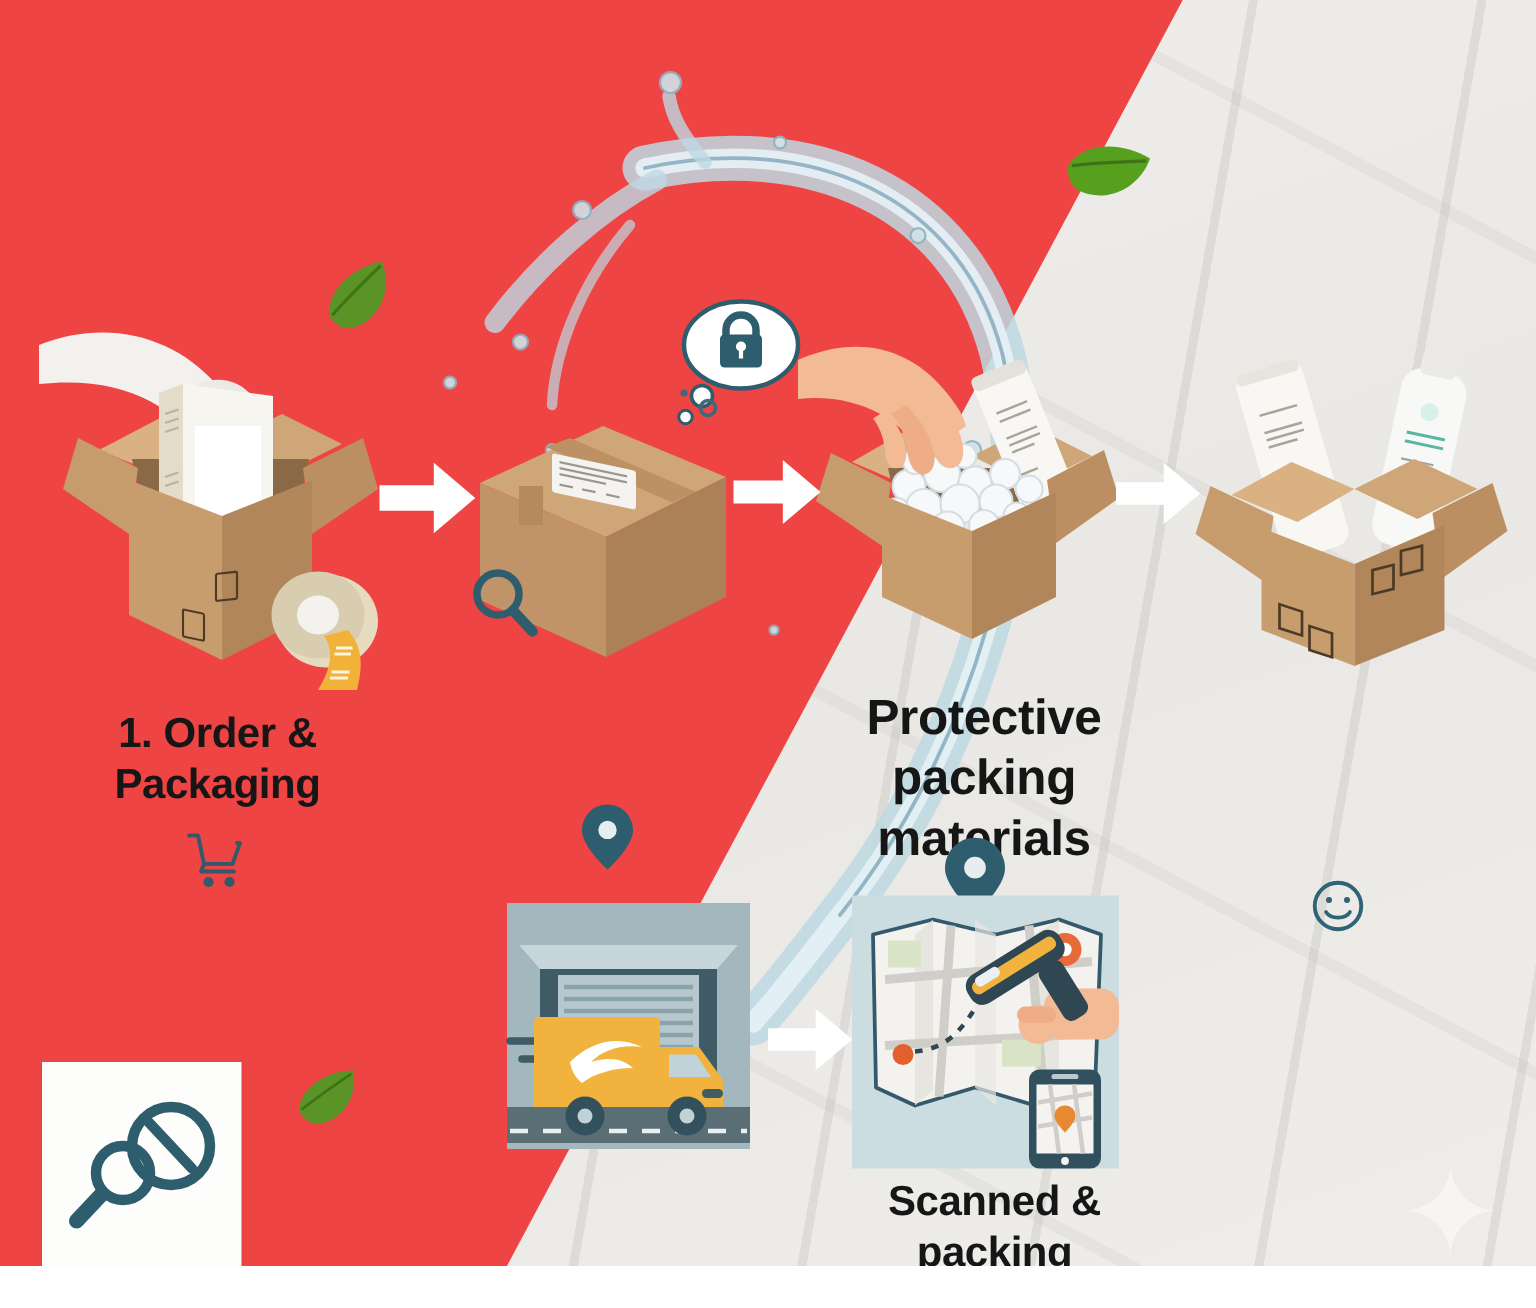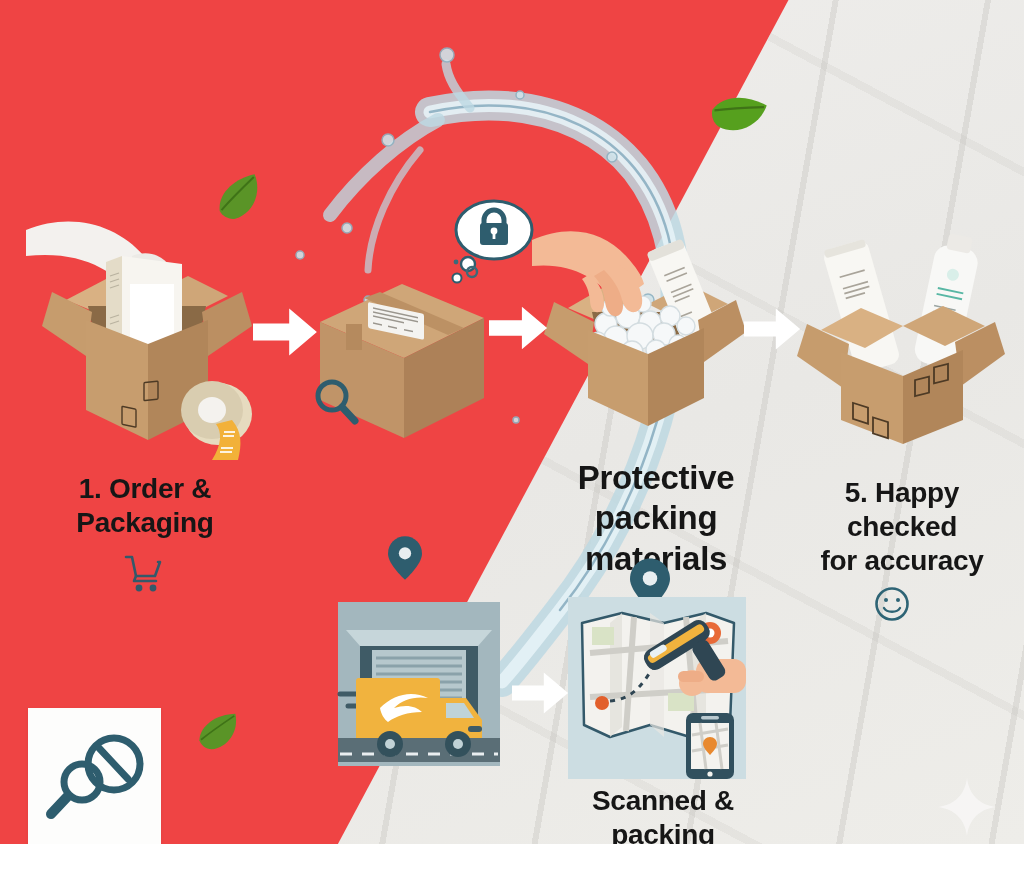--- a/index.html
+++ b/index.html
@@ -274,23 +274,20 @@
   </svg>
 
   <div class="label" style="left:558px;top:458px;width:196px;font-size:33px">Protective
 packing
 materials</div>
   <svg class="abs" style="left:630px;top:558px" width="40" height="52" viewBox="0 0 36 46">
     <path d="M18,0 C8,0 0,8 0,18.5 C0,30 18,46 18,46 C18,46 36,30 36,18.5 C36,8 28,0 18,0 Z" fill="#2e5d6e"></path>
     <circle cx="18" cy="18" r="6.5" fill="#e8eef0"></circle>
   </svg>
 
-  <div class="label" style="left:794px;top:476px;width:216px;font-size:28px">5. Happy
-checked
-for accuracy</div>
   <svg class="abs" style="left:874px;top:586px" width="36" height="36" viewBox="0 0 36 36">
     <circle cx="18" cy="18" r="15.5" fill="none" stroke="#2e6475" stroke-width="2.6"></circle>
     <circle cx="12" cy="14" r="2" fill="#2e6475"></circle>
       <circle cx="24" cy="14" r="2" fill="#2e6475"></circle>
     <path d="M10,22 C13,27 23,27 26,22" fill="none" stroke="#2e6475" stroke-width="2.4" stroke-linecap="round"></path>
   </svg>
 
   <svg class="abs" style="left:338px;top:602px" width="162" height="164" viewBox="0 0 162 164">
     <rect x="0" y="0" width="162" height="164" fill="#a3b7be"></rect>
     <polygon points="8,28 154,28 140,44 22,44" fill="#c6d6da"></polygon>

